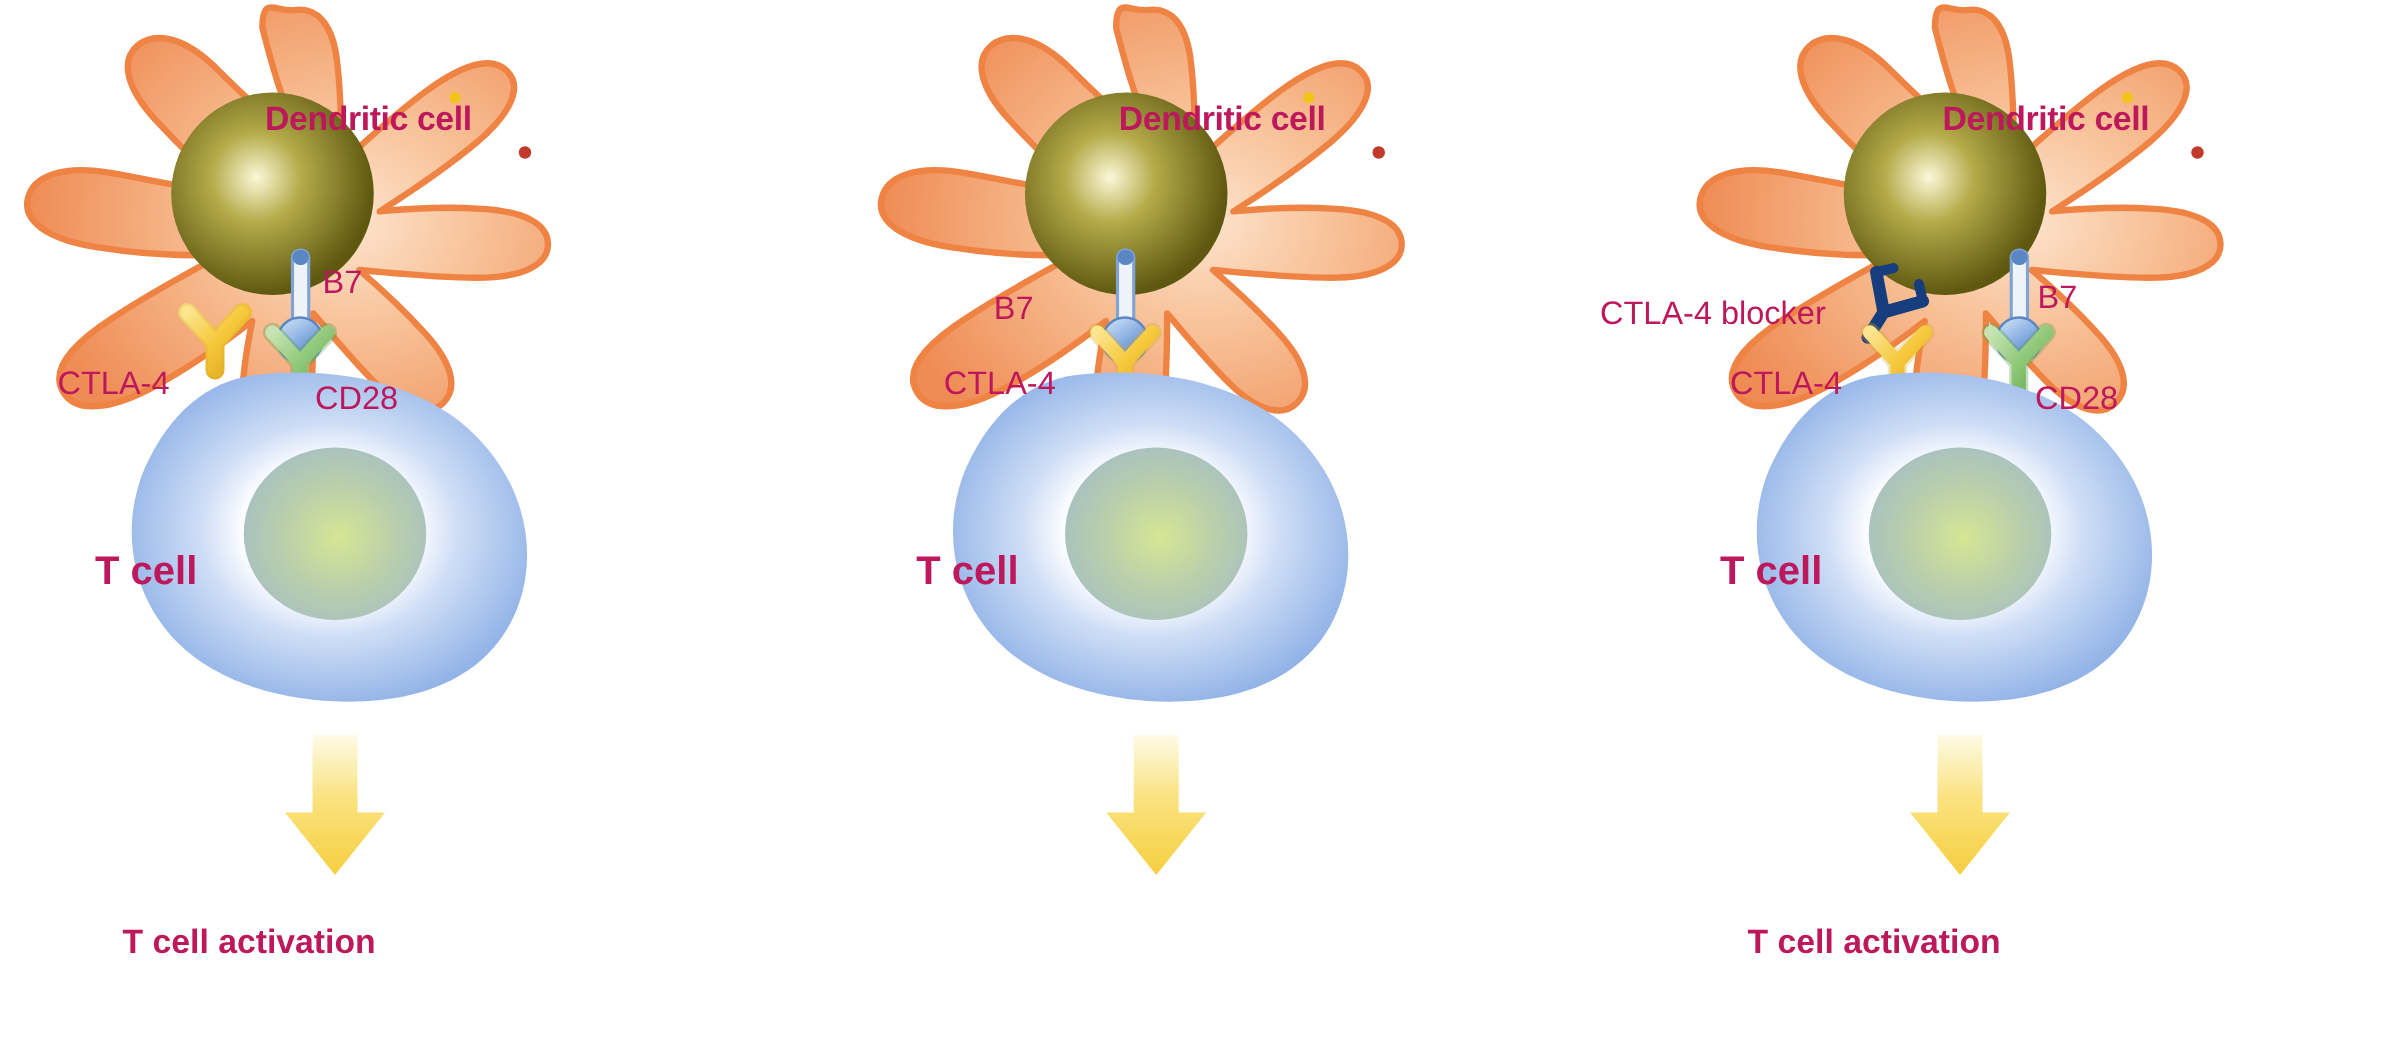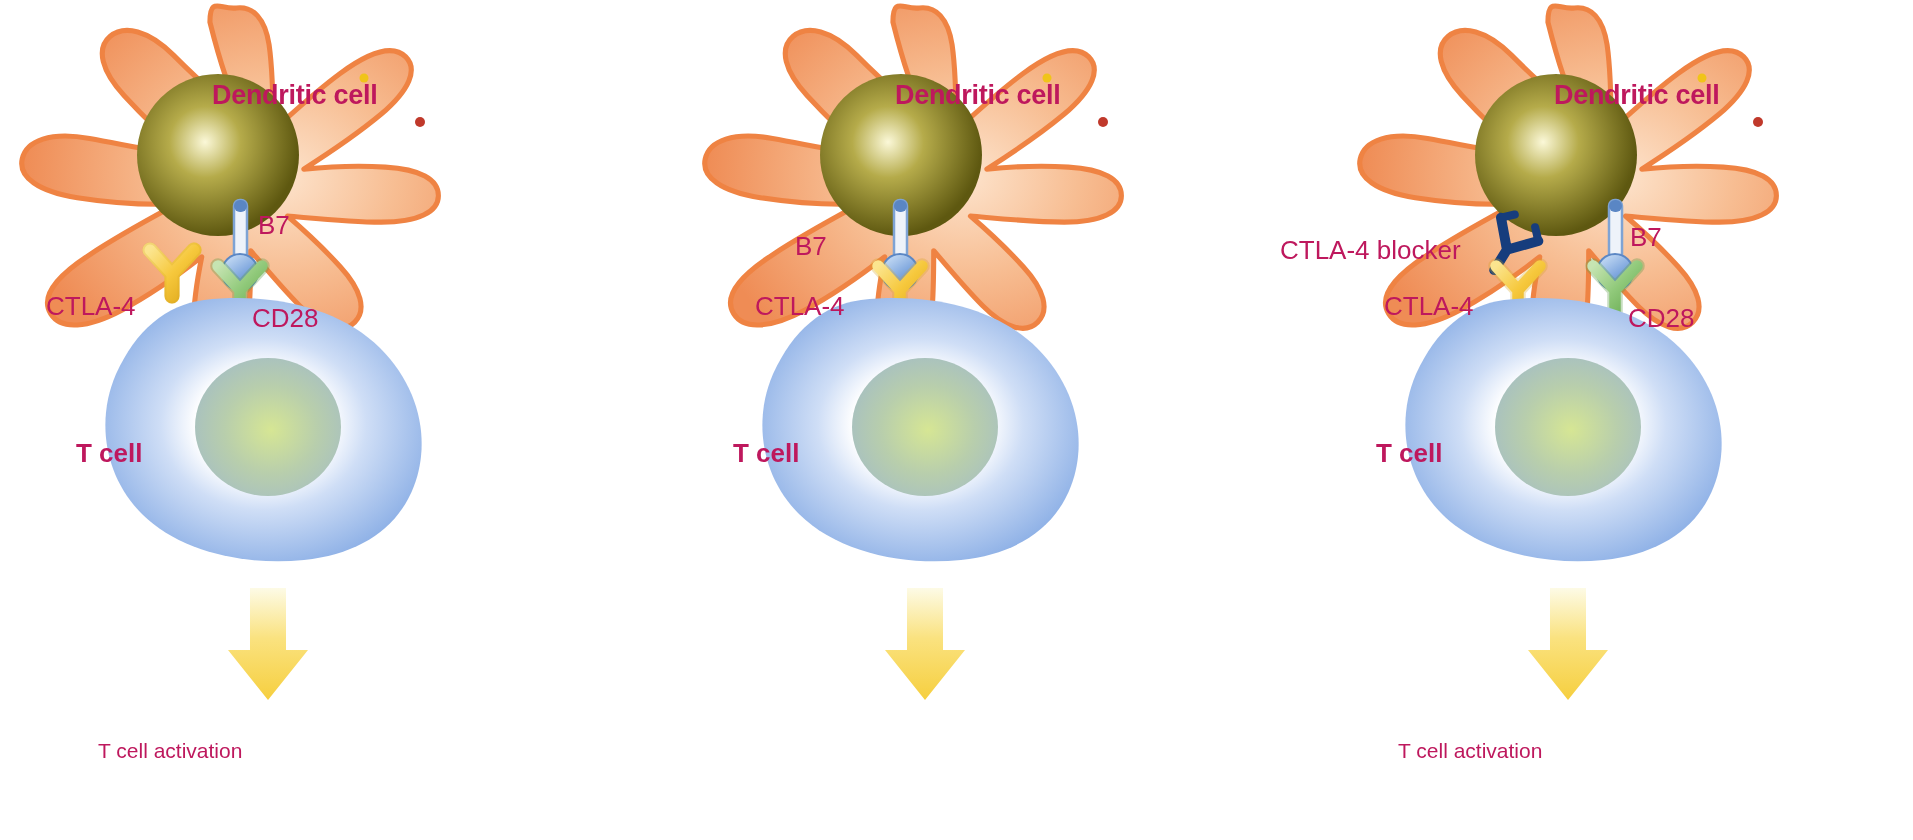--- a/index.html
+++ b/index.html
@@ -7,23 +7,23 @@
   .stage{position:relative;width:1913px;height:840px;background:#fff;}
   .panel{position:absolute;top:0;width:637px;height:840px;}
   #panel-0{left:0;}
   #panel-1{left:637px;}
   #panel-2{left:1276px;}
 
   .svgwrap{position:absolute;inset:0;width:100%;height:100%;}
 
   .lbl{position:absolute;color:#be185d;white-space:nowrap;line-height:1;}
   .lbl-dc{font-weight:bold;font-size:27px;letter-spacing:-0.3px;}
-  .lbl-tcell{font-weight:bold;font-size:26px;}
+  .lbl-tcell{font-weight:bold;font-size:32px;}
   .lbl-mol{font-size:26px;font-weight:400;}
-  .lbl-cap{font-size:21px;font-weight:400;text-align:center;}
+  .lbl-cap{font-size:27px;font-weight:700;text-align:center;}
 </style>
 </head>
 <body>
 
 <div class="stage">
 
   <div class="panel" id="panel-0">
     <svg class="svgwrap" viewBox="0 0 637 840" preserveAspectRatio="none">
       <defs>
         <radialGradient id="dcFill0" cx="62%" cy="48%" r="62%">

